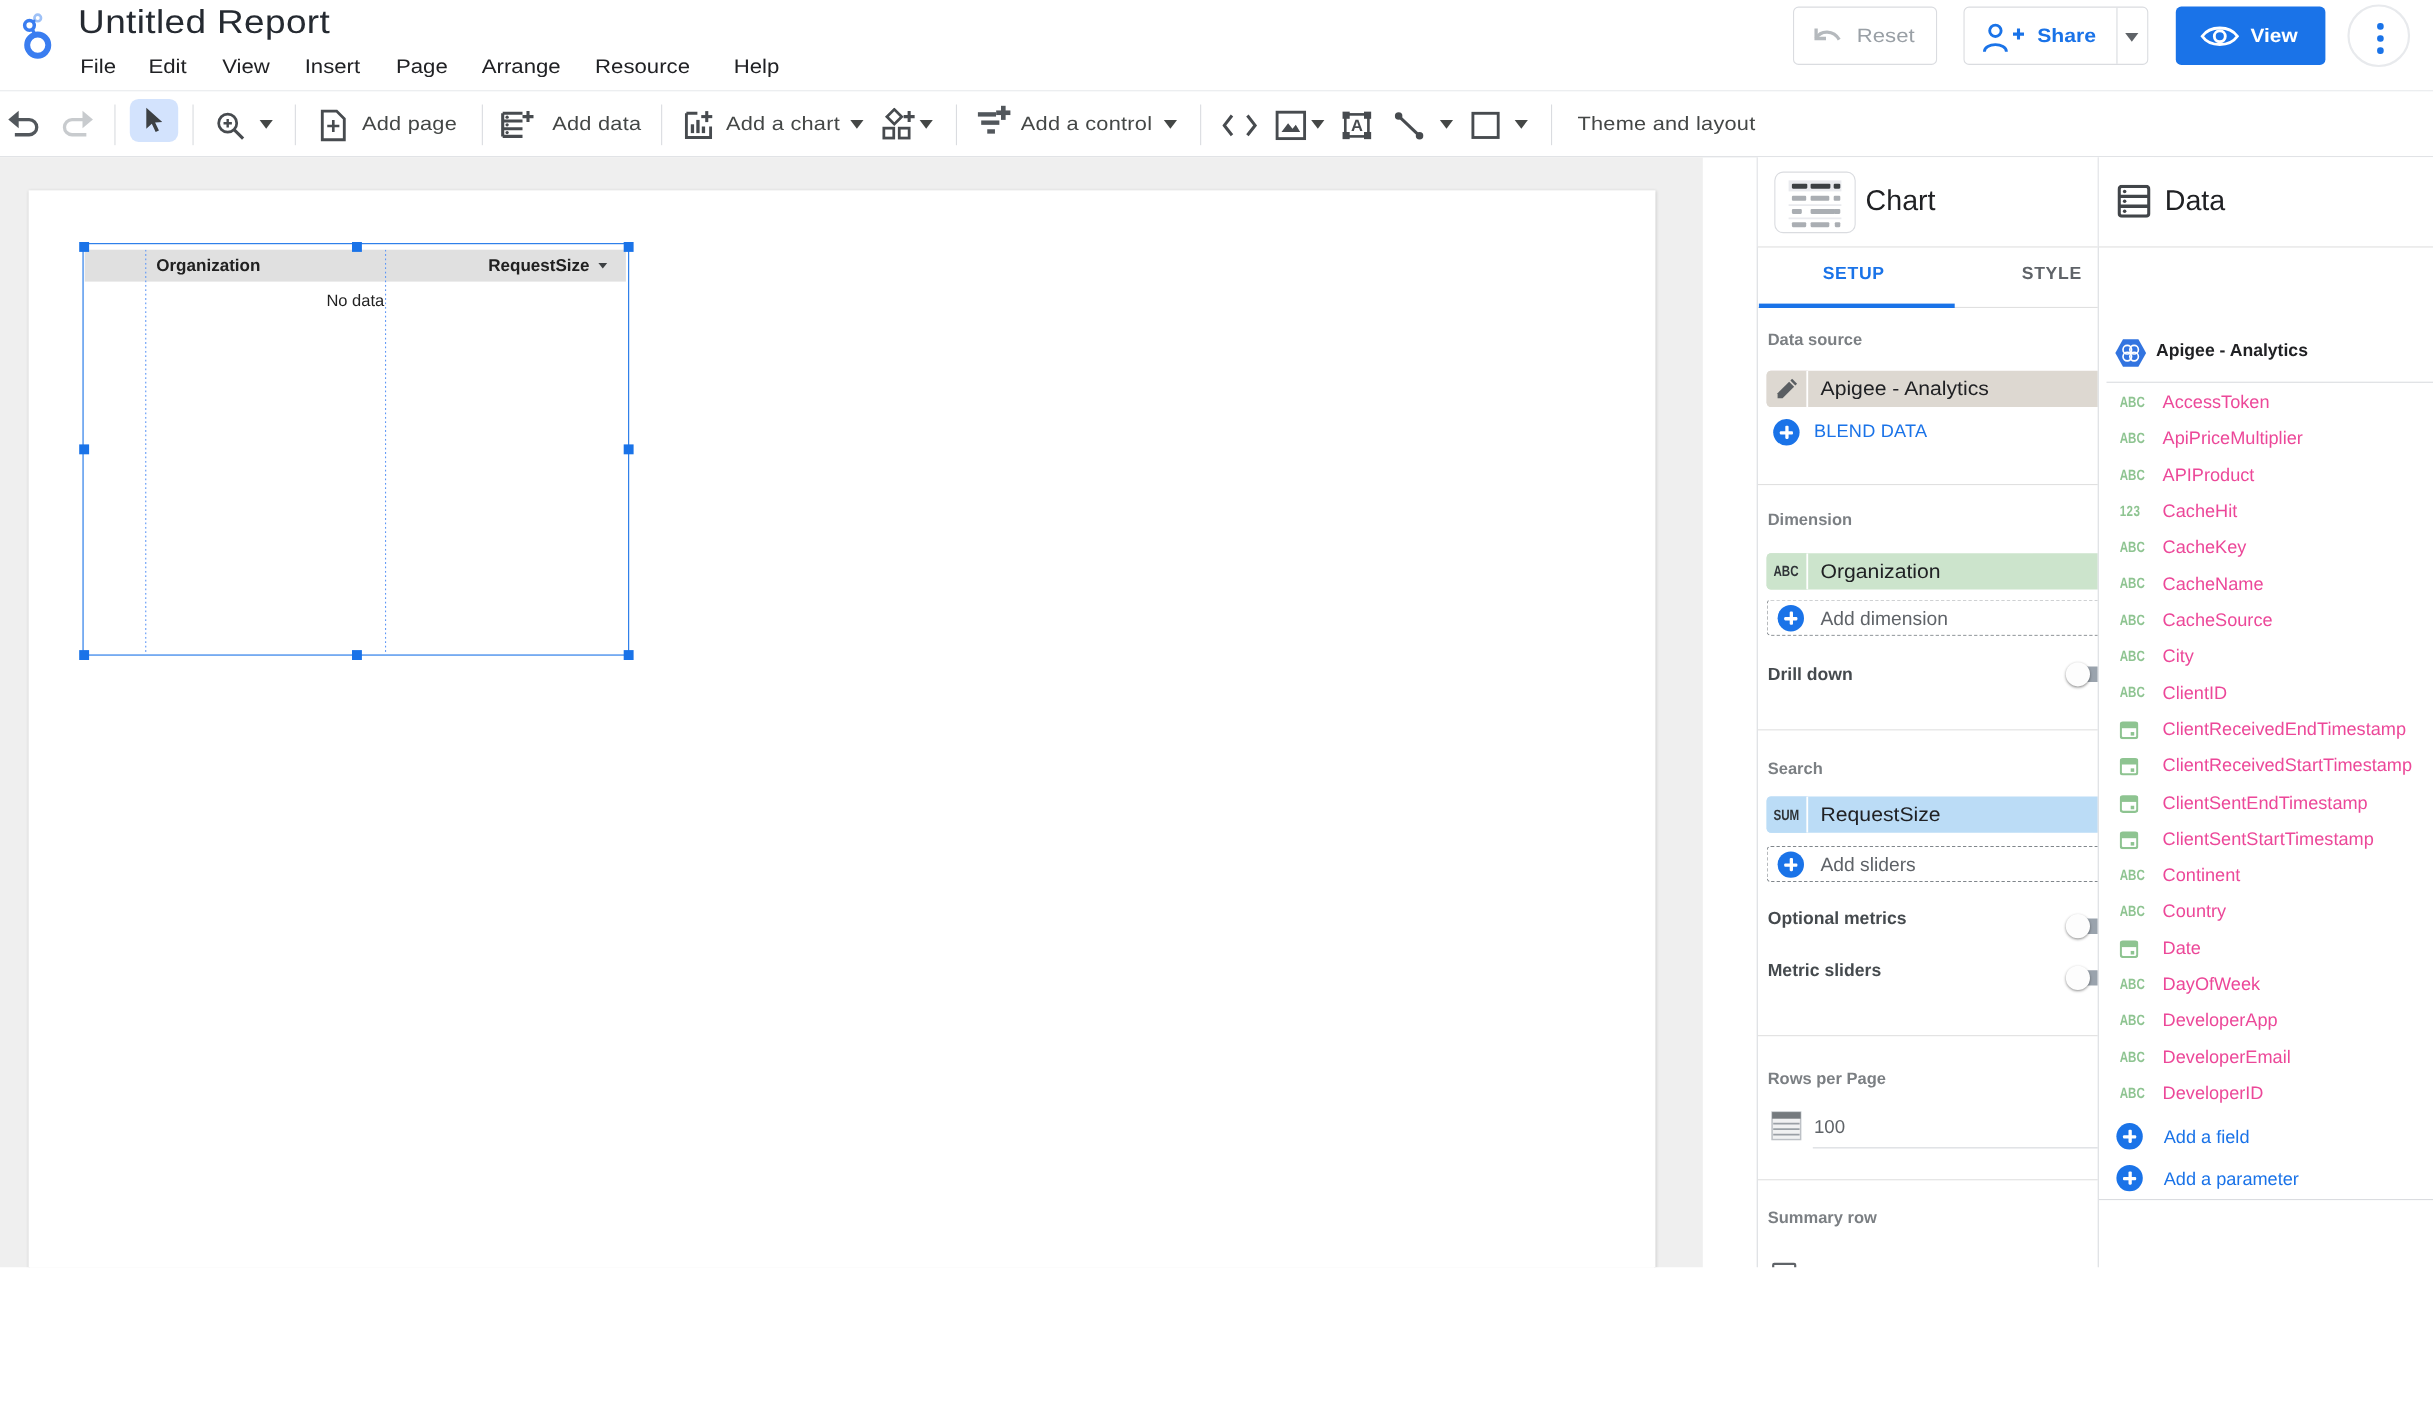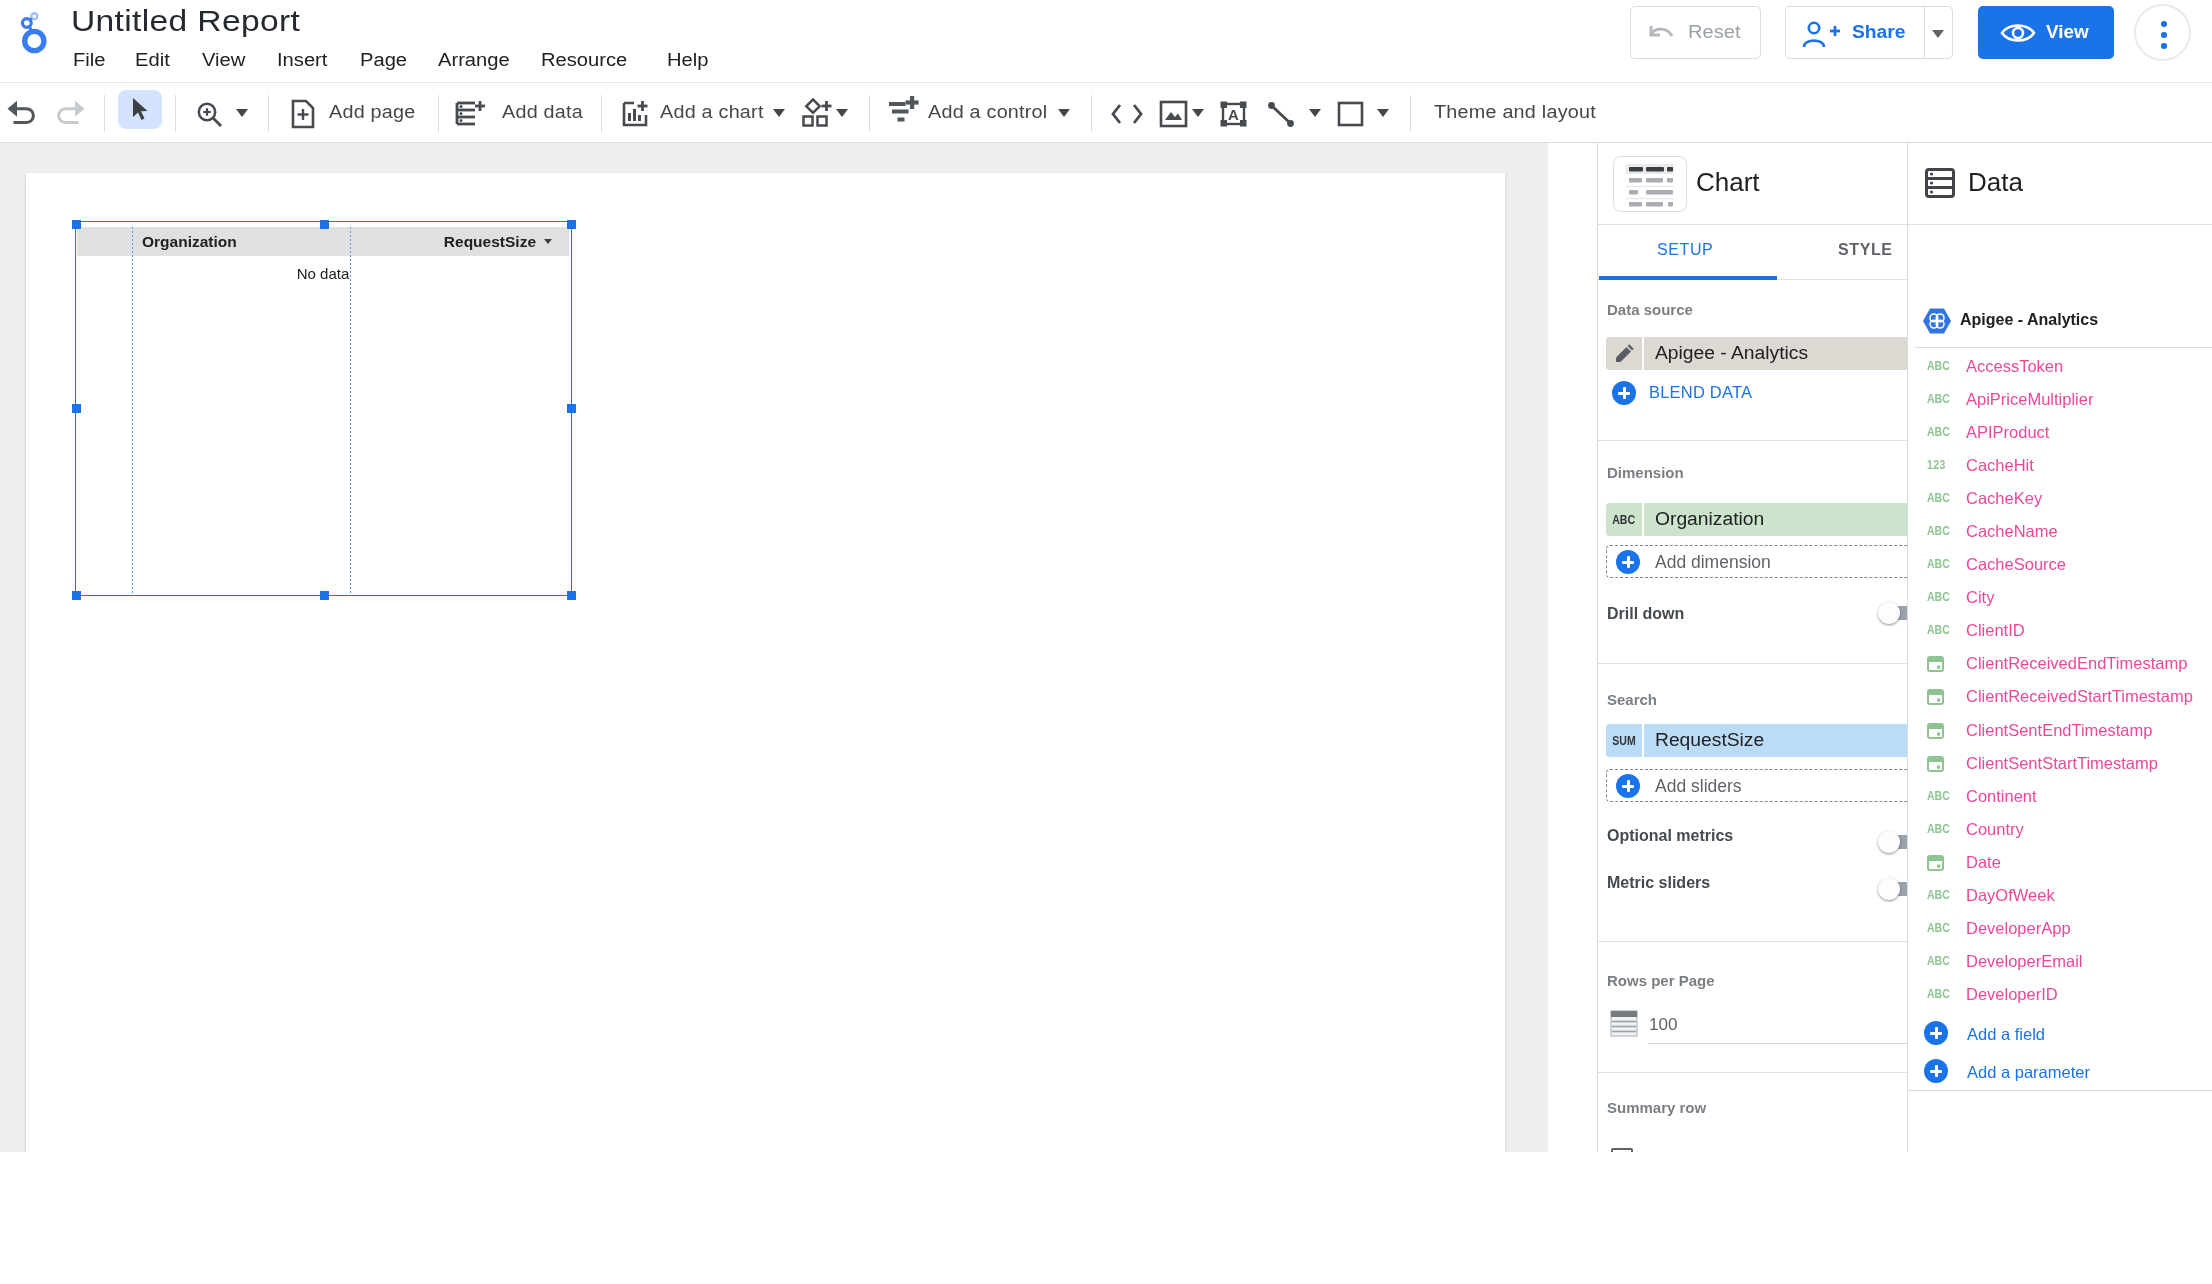--- a/index.html
+++ b/index.html
@@ -262,21 +262,21 @@
           <rect x="32" y="45" width="17" height="4.5" rx="1" fill="#aaaeb3"></rect>
           <rect x="54" y="45" width="5" height="4.5" rx="1" fill="#aaaeb3"></rect>
         </svg>
       </div>
       <div class="abs" style="left:98px;top:24px;font-size:26px;color:#202124;">Chart</div>
       <svg class="abs" style="left:324px;top:31px;" width="24" height="16" viewBox="0 0 24 16">
         <path d="M2 2 L12 12 L22 2" fill="none" stroke="#5f6368" stroke-width="3"></path>
       </svg>
     </div>
     <div class="abs" style="left:0;top:82px;width:100%;height:55px;border-bottom:1px solid #e0e0e0;">
-      <div class="abs" style="left:59px;top:16px;font-size:16px;font-weight:normal;letter-spacing:0.6px;color:#1a73e8;">SETUP</div>
+      <div class="abs" style="left:59px;top:16px;font-size:16px;font-weight:bold;letter-spacing:0.6px;color:#1a73e8;">SETUP</div>
       <div class="abs" style="left:240px;top:16px;font-size:16px;font-weight:bold;letter-spacing:0.6px;color:#5f6368;">STYLE</div>
       <div class="abs" style="left:1px;top:51px;width:178px;height:4px;background:#1a73e8;"></div>
     </div>
 
     <div class="seclabel abs" style="left:9px;top:158px;">Data source</div>
     <div class="chip" style="left:8px;top:194px;width:330px;background:#ddd8d1;">
       <div class="chipicon" style="background:#ddd8d1;border-right:2px solid #fff;">
         <svg style="margin-top:7px;" width="20" height="20" viewBox="0 0 20 20">
           <path d="M2 13.5 L12.5 3 L17 7.5 L6.5 18 L2 18 Z" fill="#5a5e62"></path>
           <path d="M13.6 1.9 L15.2 0.3 L19.7 4.8 L18.1 6.4 Z" fill="#5a5e62"></path>

